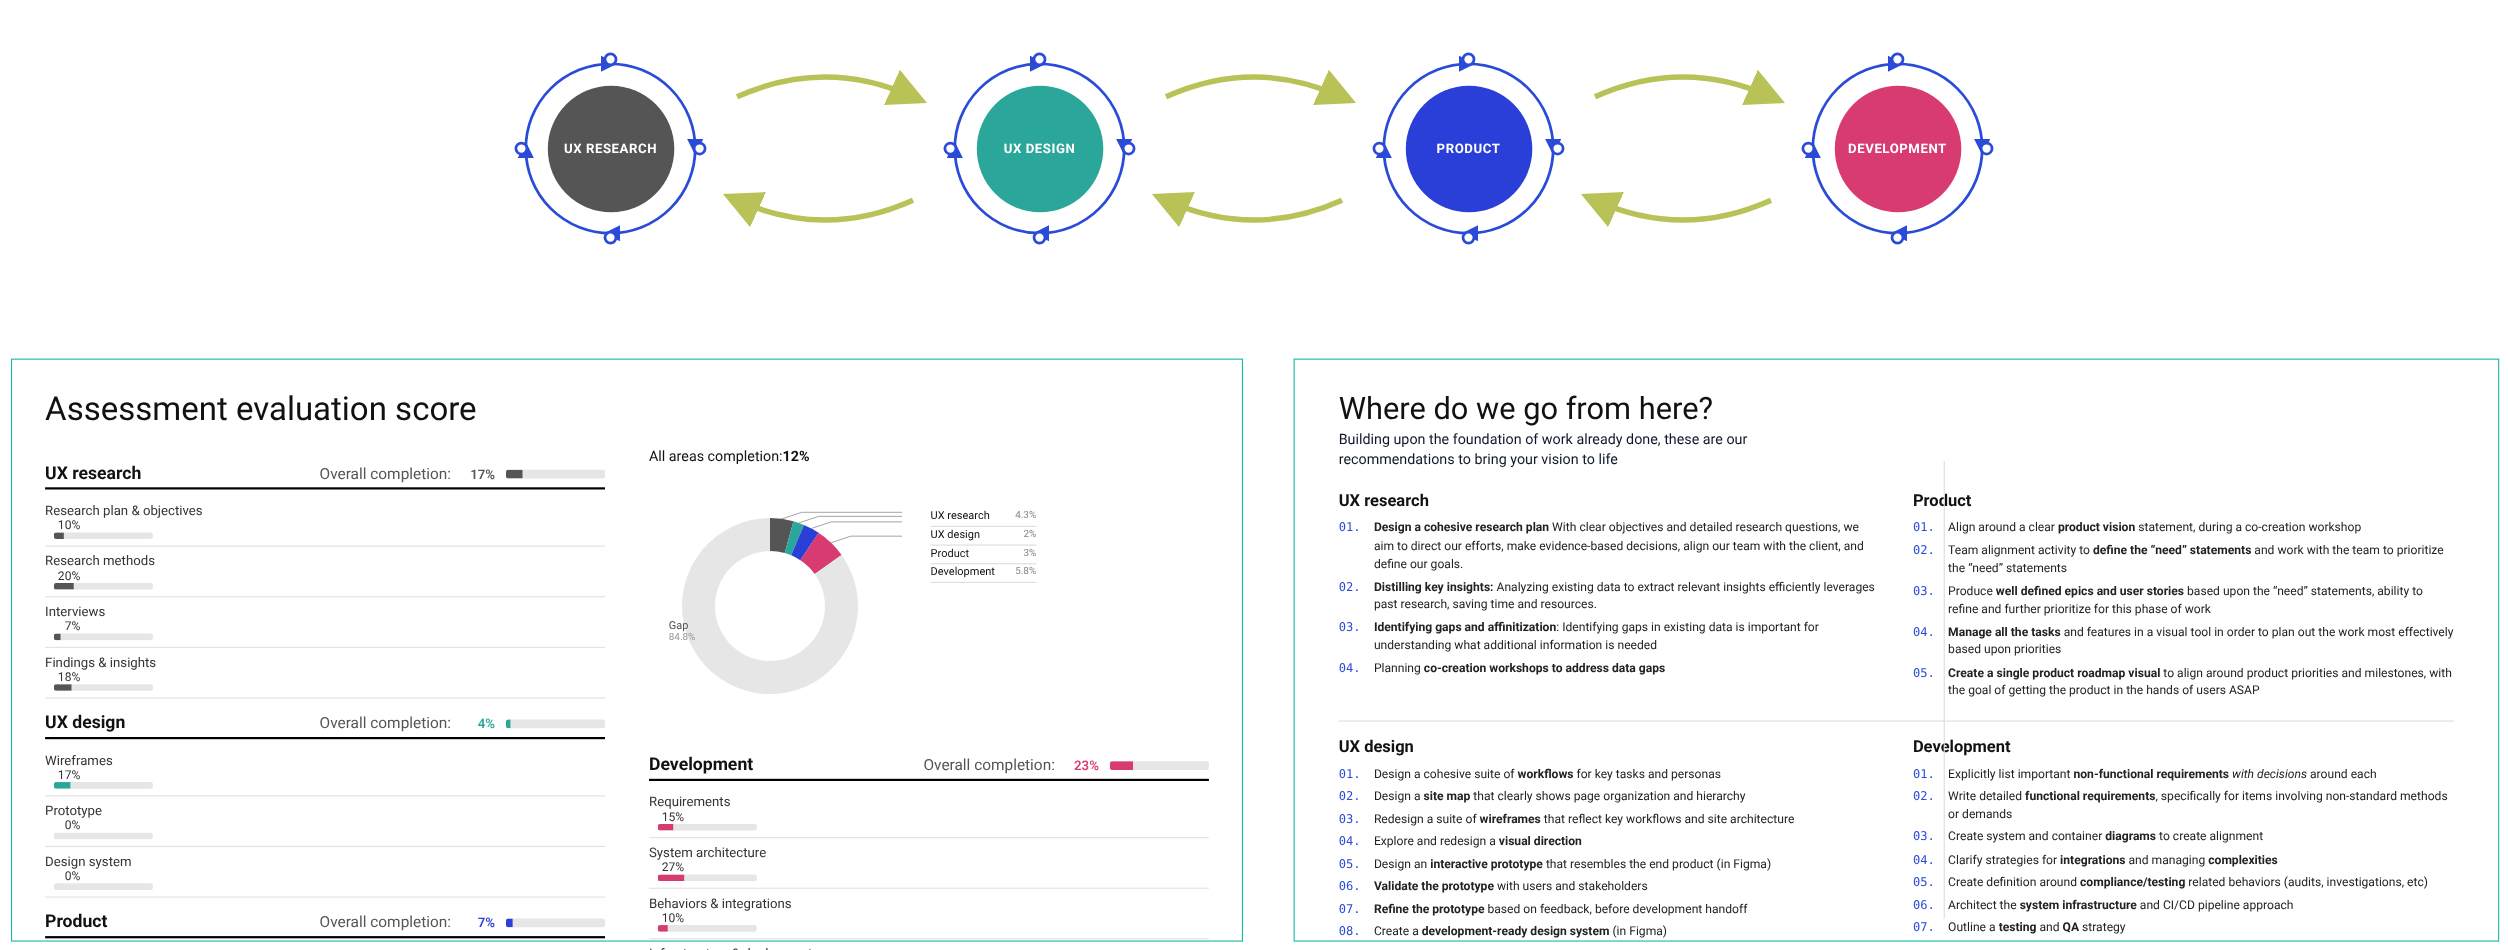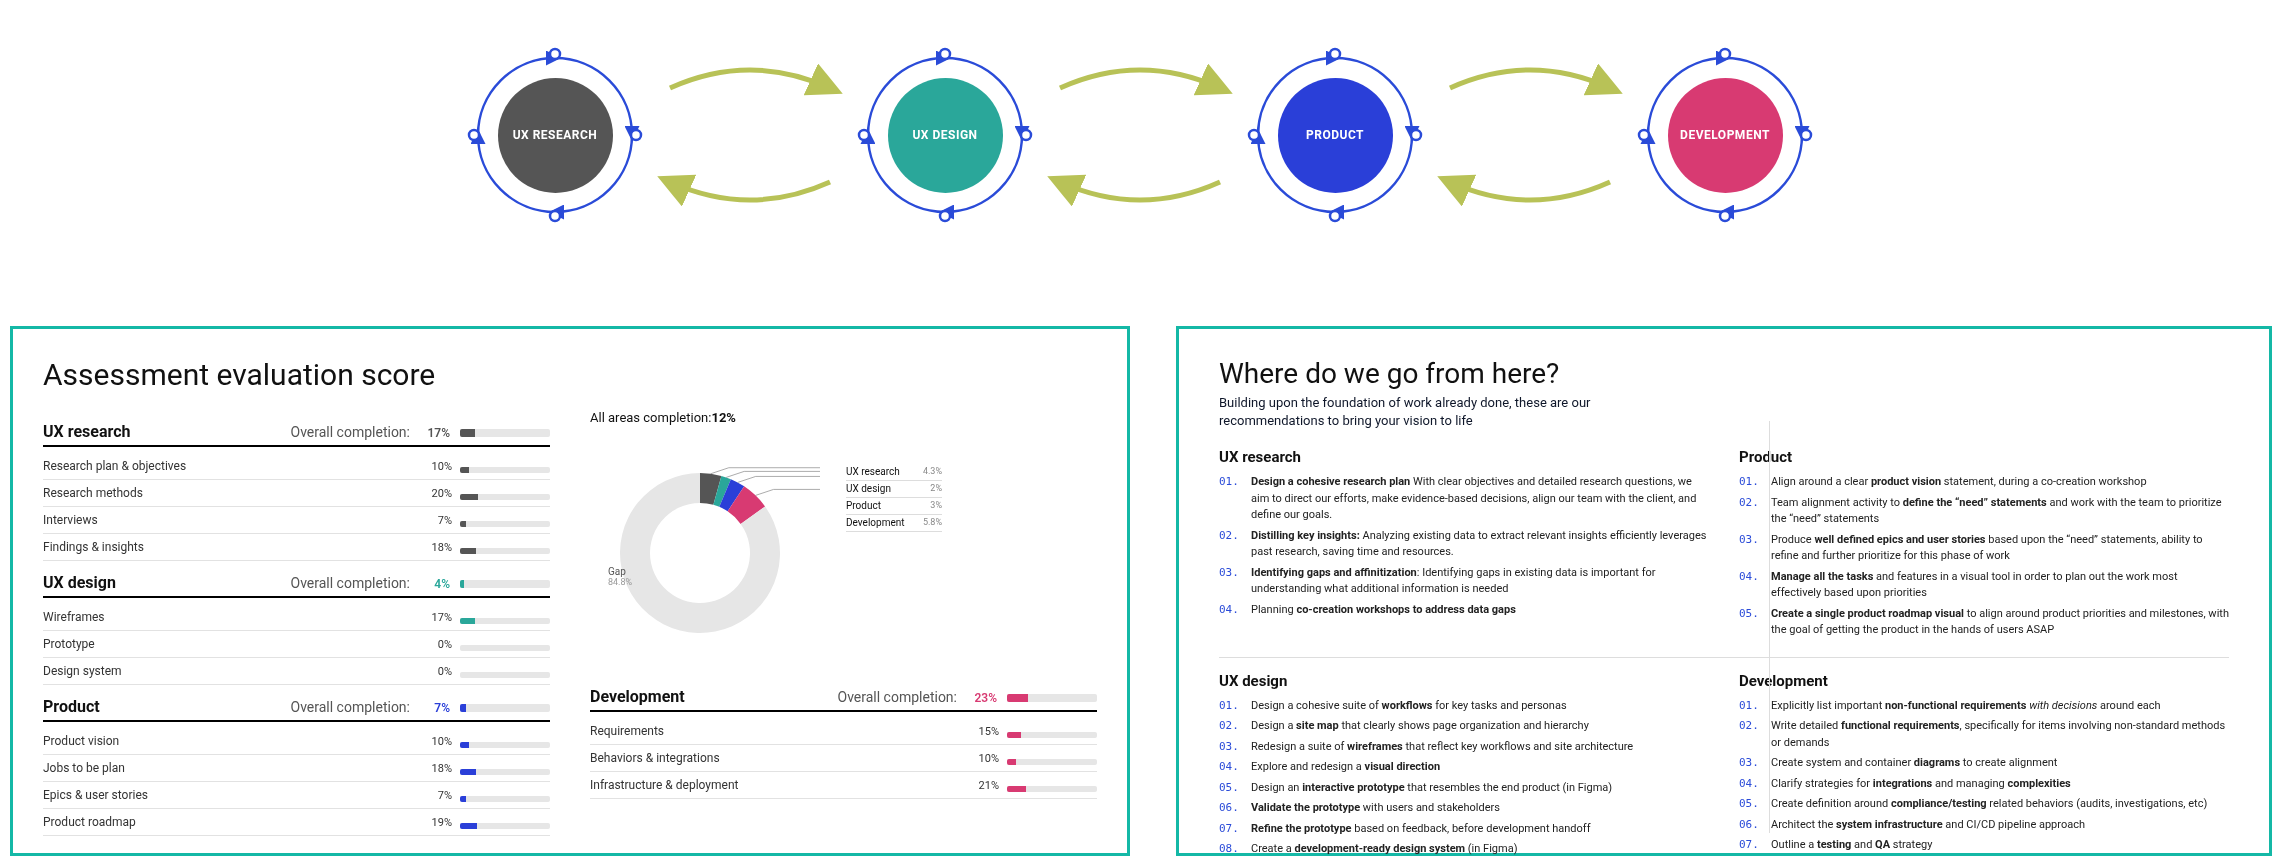--- a/index.html
+++ b/index.html
@@ -51,21 +51,21 @@
   }
   .connector {
     width: 200px;
     height: 190px;
     position: relative;
   }
 
   
   .panel {
     position: absolute;
-    border: 3px solid #14b8a6;
+    border: 1px solid #14b8a6;
     background: #fff;
   }
   .panel-left  { left: 10px;  top: 326px; width: 1120px; height: 530px; padding: 28px 30px; }
   .panel-right { left: 1176px; top: 326px; width: 1096px; height: 530px; padding: 28px 40px 20px 40px; }
 
   .panel-left h1 {
     font-size: 30px;
     font-weight: 400;
     margin-bottom: 18px;
   }
@@ -85,25 +85,26 @@
     margin-bottom: 6px;
   }
   .cat-head .name { font-weight: 700; font-size: 16px; }
   .cat-head .lbl  { font-size: 14px; color: #555; margin-left: auto; }
   .cat-head .pct  { font-size: 12px; font-weight: 600; width: 30px; text-align: right; }
   .cat-head .bar  { width: 90px; height: 8px; background: #e6e6e6; border-radius: 2px; overflow: hidden; }
   .cat-head .bar > span { display:block; height:100%; }
 
   .row {
     display: flex;
-    align-items: flex-end;
+    align-items: flex-start;
     border-bottom: 1px solid #e2e2e2;
     padding: 6px 0;
     font-size: 12px;
     color: #333;
+    flex-direction: column;
   }
   .row .rn { flex: 1; }
   .row .rp { width: 32px; text-align: right; font-size: 11px; }
   .row .rb { width: 90px; height: 6px; background: #e6e6e6; border-radius: 2px; overflow: hidden; margin-left: 8px; }
   .row .rb > span { display:block; height:100%; }
 
   .donut-wrap { width: 350px; position: relative; }
   .donut-title { font-size: 13px; text-align: left; margin-bottom: 8px; }
   .donut-legend { position:absolute; top:54px; right:-2px; font-size:10px; line-height:1.4; }
   .donut-legend .li { display:flex; justify-content:space-between; gap:8px; border-bottom:1px solid #ddd; width:96px; padding:1px 0;}
@@ -416,20 +417,27 @@
             </span>
       </div>
           <div class="row">
          <span class="rn">Requirements</span>
          <span class="rp">15%</span>
          <span class="rb">
               <span style="width:15%;background:#d83a72"></span>
             </span>
        </div>
           <div class="row">
+         <span class="rn">System architecture</span>
+         <span class="rp">27%</span>
+         <span class="rb">
+              <span style="width:27%;background:#d83a72"></span>
+            </span>
+       </div>
+          <div class="row">
          <span class="rn">Behaviors &amp; integrations</span>
          <span class="rp">10%</span>
          <span class="rb">
               <span style="width:10%;background:#d83a72"></span>
             </span>
        </div>
           <div class="row">
          <span class="rn">Infrastructure &amp; deployment</span>
          <span class="rp">21%</span>
          <span class="rb">

